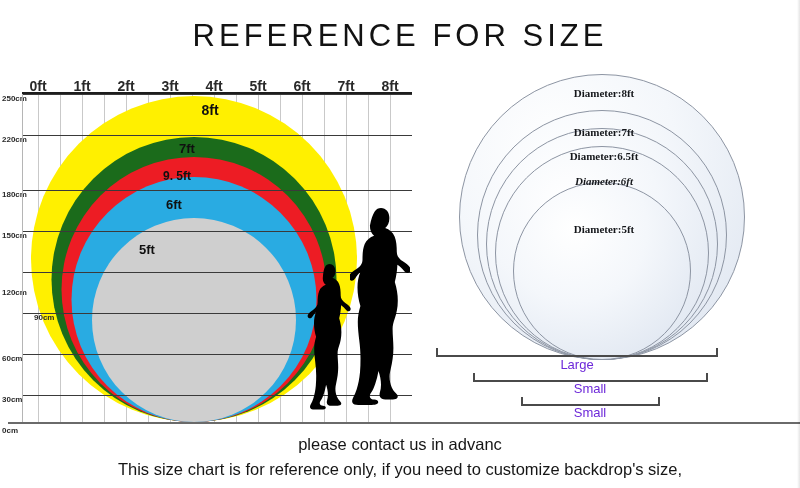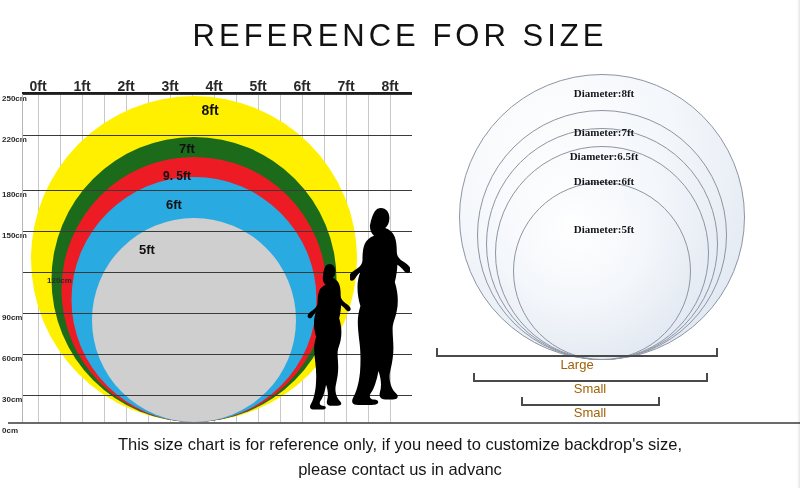--- a/index.html
+++ b/index.html
@@ -132,21 +132,21 @@
   
   .bracket {
     position: absolute;
     border: 2px solid #4a4a4a;
     border-top: none;
     height: 9px;
   }
   .bracket-label {
     position: absolute;
     font-size: 13px;
-    color: #a16207;
+    color: #6d28d9;
     text-align: center;
     white-space: nowrap;
     transform: translateX(-50%);
     font-family: "Liberation Sans", sans-serif;
   }
 
   
   .caption {
     position: absolute;
     left: 40px; right: 40px;
@@ -243,22 +243,22 @@
         <path fill="#000" d="M31 2c5 0 8.4 4.2 8.4 10 0 4.6-1.7 8.2-4.2 10 4.2 1.4 7.6 4.2 9.4 8.4 1.8 4.2 2.2 9.8 2.2 15.4 0 4.4 2.2 7 6.4 9.8 3.6 2.4 6.2 4.2 7.2 6.8.7 2-.2 3.9-2 4.4-1.8.5-3.3-.4-4.7-2.3-1.6-2.3-3.8-4.2-6.3-5.8-.3 6.4-1.2 12.2-2.6 17.2 2 6.2 3 12.6 3 18.8 0 7.2-1.4 13-3.2 18.2-1.2 3.4-2 6.6-2 10.2 0 6.2.8 12.6.8 19 0 7.6-1.1 14.2-2.7 21-.7 2.8-1.1 5-1.1 7.6 0 4 .8 7.6 2.2 10.8 1 2.3 2.2 4 3.9 5.5 1.8 1.6 2.5 3.2 1.8 4.6-.7 1.4-2.4 1.9-4.7 1.9h-7.5c-2.7 0-4.4-.8-5.2-2.4-.7-1.4-.7-3-.2-4.8.7-2.4 1.1-4.9 1.1-7.6 0-4.6-1-9-2.5-13.6-.8 4.6-1.9 9-3.3 13-1.1 3.2-2.2 6-3.8 8.2-1.4 1.9-1.9 3.5-1.4 4.9.6 1.4 2 2.2 4.2 2.4 2.5.3 3.9 1.1 4 2.5.1 1.3-1.1 2.3-3.4 2.6-1.8.2-4.1.2-6.8.2H8.2c-3 0-5-.7-5.7-2.2-.7-1.4-.4-3.1.7-5.2 1.4-2.4 2.6-5.2 3.5-8.2 1.6-5.2 2.7-10.8 3.3-17 .4-4.6.5-9.2.5-13.8 0-6.2-.5-12.2-1.2-17.8-.8-6.6-1.5-12.6-1.5-18.6 0-5.6 1-11 2.6-16.2-1.8-5.6-2.9-12-2.9-18.4 0-5.8 1-11 2.8-15.2-2 1.6-3.6 3.6-4.9 5.8-1.2 2-2.7 3-4.5 2.4-1.8-.5-2.7-2.4-2-4.4 1-2.6 3.6-4.4 7.2-6.8 4.2-2.8 6.4-5.4 6.4-9.8 0-5.6.4-11.2 2.2-15.4 1.8-4.2 5.2-7 9.4-8.4-2.5-1.8-4.2-5.4-4.2-10C22.6 6.2 26 2 31 2z"></path>
       </svg>
 
     </div>
 
     <div>
       <div class="ytick-label" style="top:26px;text-align:center;">250cm</div>
       <div class="ytick-label" style="top:67px;">220cm</div>
       <div class="ytick-label" style="top:122px;">180cm</div>
       <div class="ytick-label" style="top:163px;">150cm</div>
-      <div class="ytick-label" style="top:208px;margin-left:45px;">120cm</div>
-      <div class="ytick-label" style="top:245px;">90cm</div>
+      <div class="ytick-label" style="top:220px;">120cm</div>
+      <div class="ytick-label" style="top:245px;margin-left:32px;">90cm</div>
       <div class="ytick-label" style="top:286px;">60cm</div>
       <div class="ytick-label" style="top:327px;">30cm</div>
       <div class="ytick-label" style="top:358px;text-align:right;">0cm</div>
     </div>
 
     <div style="position:absolute;left:22px;top:22px;width:1px;height:330px;background:#b5b5b5;"></div>
 
     <div style="position:absolute;left:8px;right:-380px;top:350px;height:2px;background:#6a6a6a;"></div>
   </div>
 
@@ -268,32 +268,32 @@
       <div class="disc" style="width:286px;height:286px;top:14px;  margin-left:-8px;"></div>
       <div class="disc" style="width:250px;height:250px;top:50px;  margin-left:-8px;"></div>
       <div class="disc" style="width:232px;height:232px;top:68px;  margin-left:-8px;"></div>
       <div class="disc" style="width:214px;height:214px;top:86px;  margin-left:-8px;"></div>
       <div class="disc" style="width:178px;height:178px;top:122px; margin-left:-8px;"></div>
     </div>
 
     <div class="disc-label" style="top:27px;  margin-left:-6px;">Diameter:8ft</div>
     <div class="disc-label" style="top:66px;  margin-left:-6px;">Diameter:7ft</div>
     <div class="disc-label" style="top:90px;  margin-left:-6px;">Diameter:6.5ft</div>
-    <div class="disc-label" style="top:115px; margin-left:-6px;">Diameter:6ft</div>
+    <div class="disc-label" style="top:115px; margin-left:-6px;font-style:italic;">Diameter:6ft</div>
     <div class="disc-label" style="top:163px; margin-left:-6px;">Diameter:5ft</div>
 
     <div class="bracket" style="left:16px;  width:282px; top:288px;"></div>
     <div class="bracket-label" style="left:157px; top:297px;">Large</div>
 
     <div class="bracket" style="left:53px;  width:235px; top:313px;"></div>
     <div class="bracket-label" style="left:170px; top:321px;">Small</div>
 
     <div class="bracket" style="left:101px; width:139px; top:337px;"></div>
     <div class="bracket-label" style="left:170px; top:345px;">Small</div>
   </div>
 
   <div class="caption">
+    <div>please contact us in advanc</div>
     <div>This size chart is for reference only, if you need to customize backdrop's size,</div>
-    <div>please contact us in advanc</div>
   </div>
 
   <div class="edge-right"></div>
 </div>
 
 </body></html>

